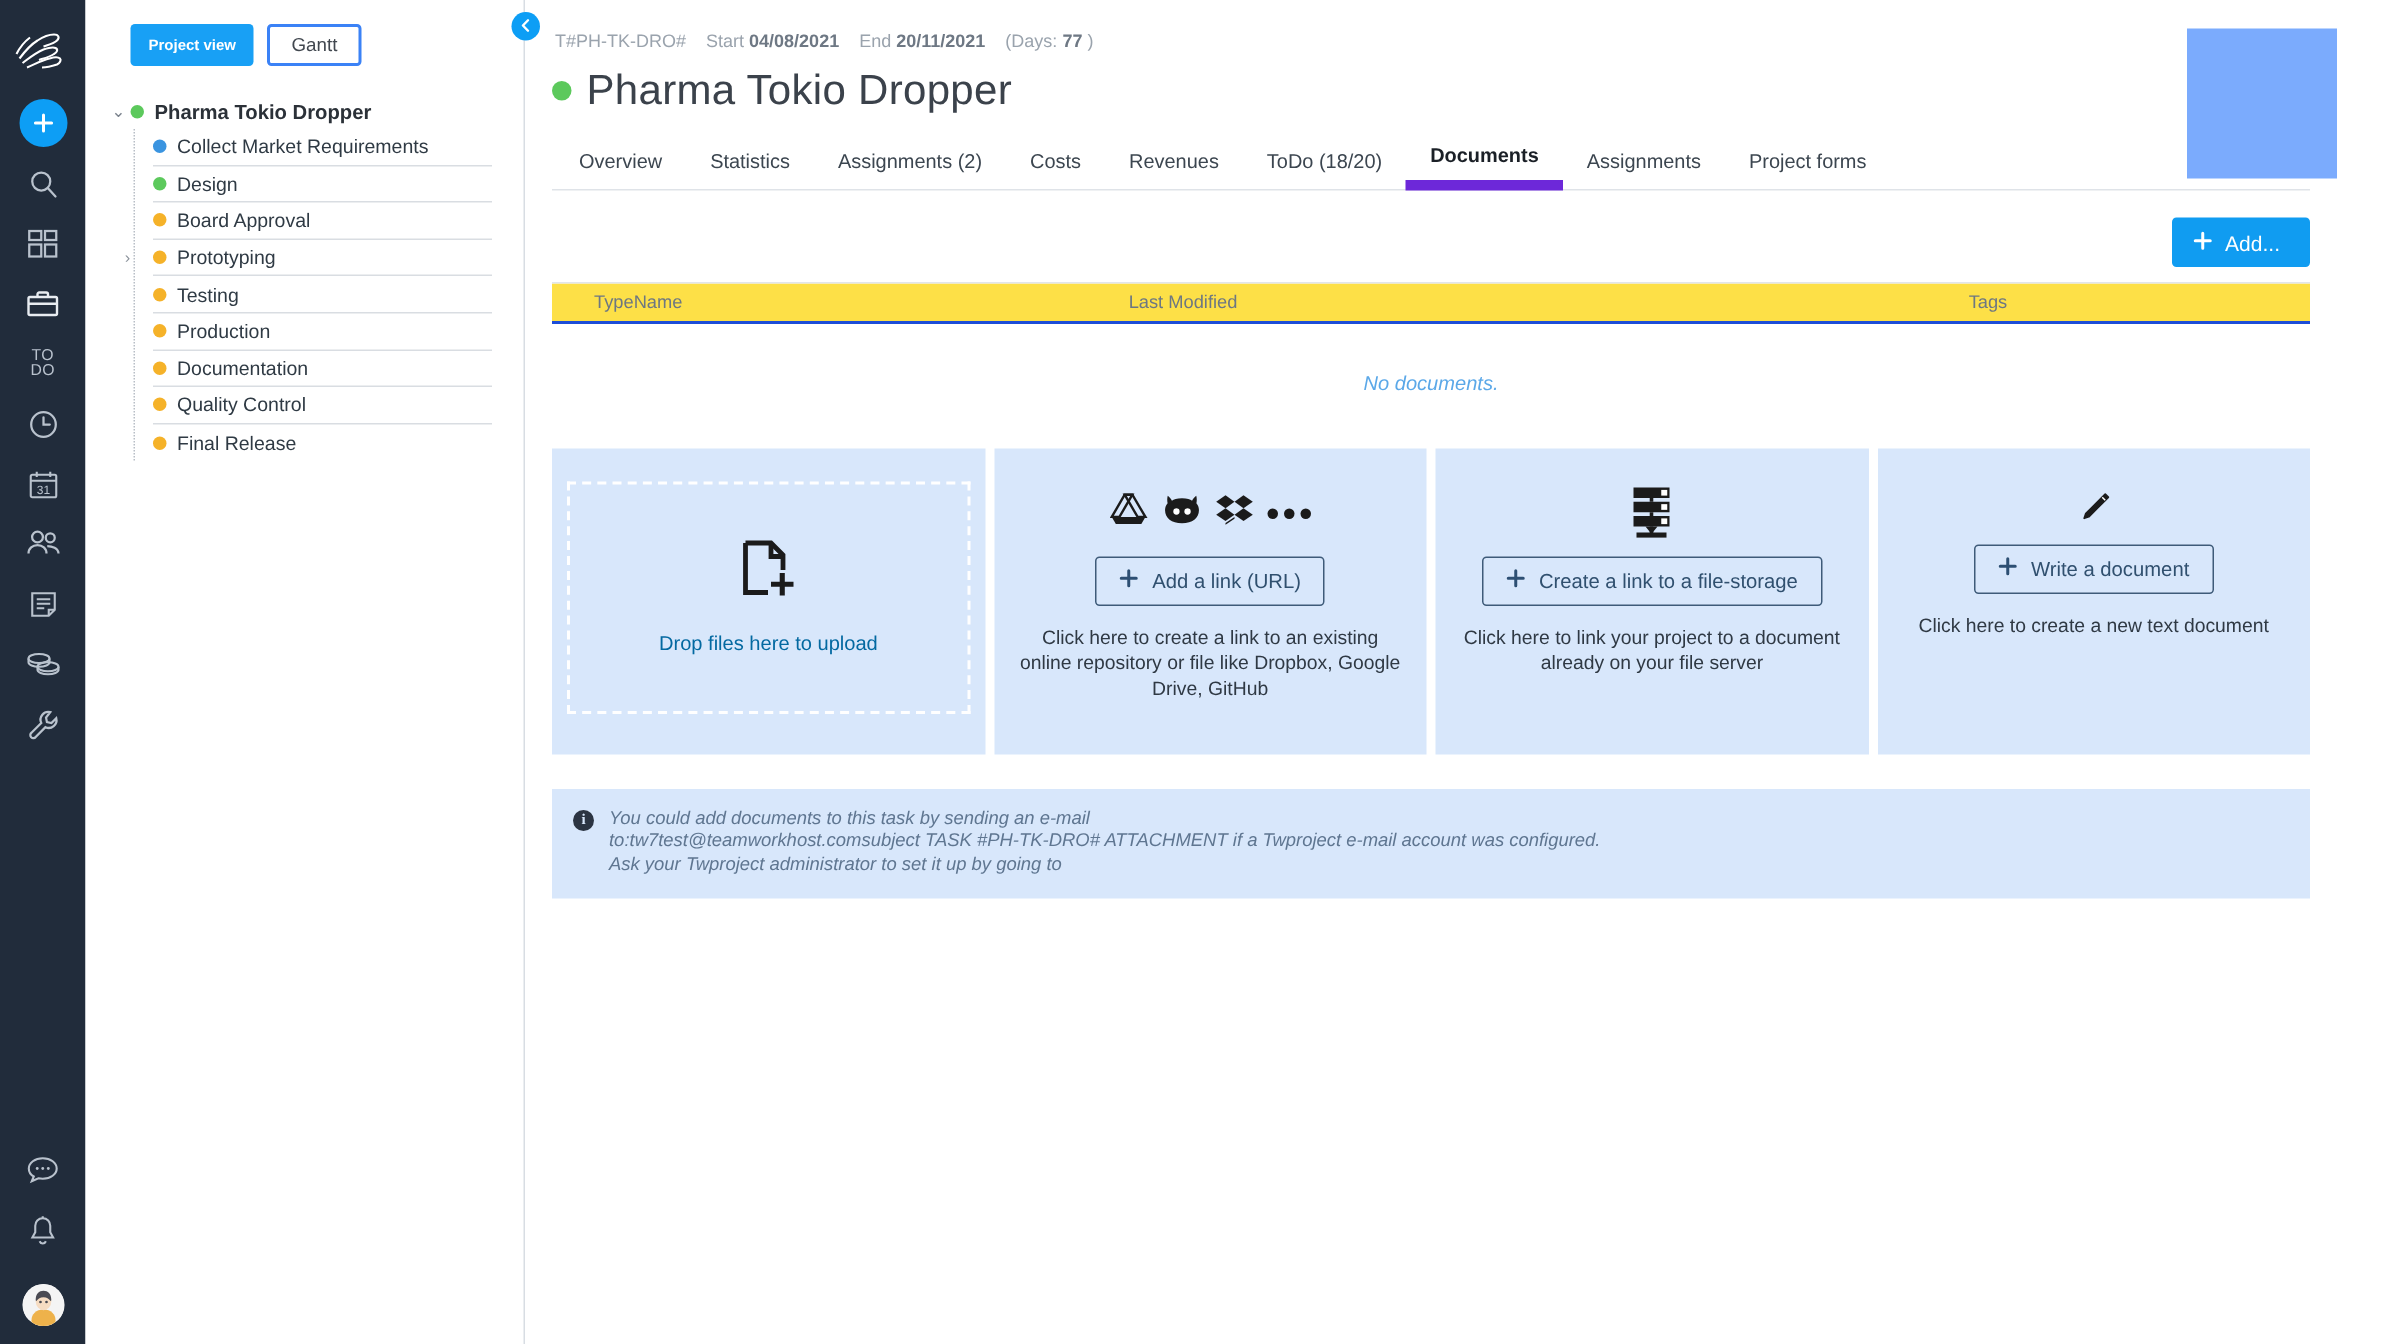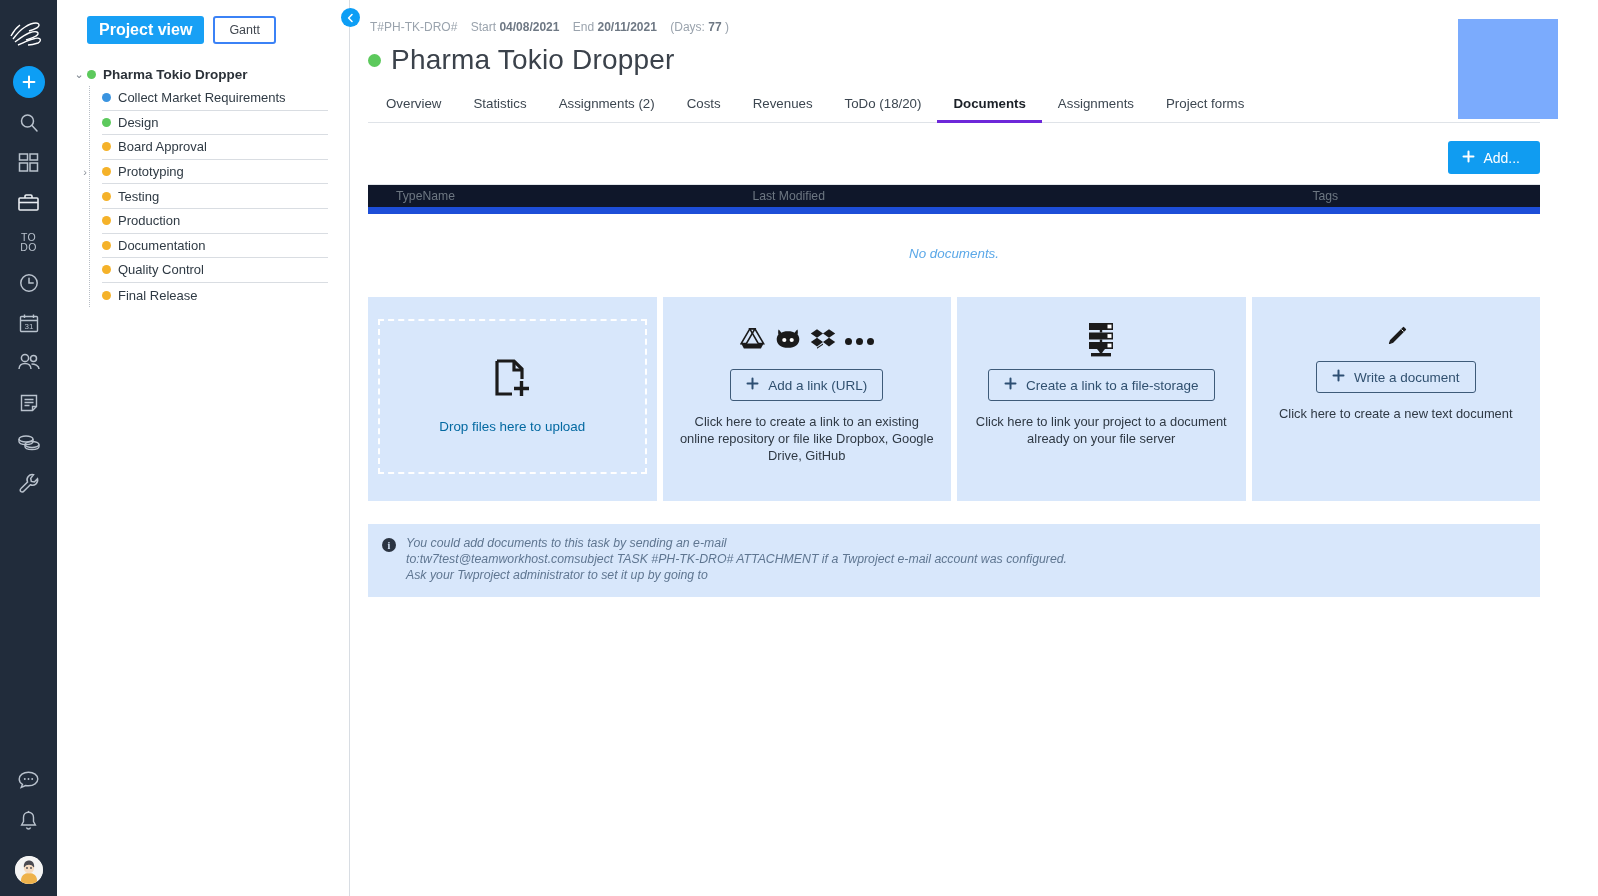--- a/index.html
+++ b/index.html
@@ -51,21 +51,21 @@
 
   
   .tree-pane {
     width: 293px; flex: 0 0 293px; height: 896px;
     background: #ffffff; border-right: 1px solid #d8dde3;
     padding: 16px 0 0 0; position: relative;
   }
   .viewbtns { display: flex; gap: 9px; padding: 0 0 0 30px; margin-bottom: 18px; }
   .btn-projectview {
     background: #18a0f5; color: #fff; border: none;
-    font-size: 16px; font-weight: bold; font-family: "Liberation Sans", sans-serif;
+    font-size: 10px; font-weight: bold; font-family: "Liberation Sans", sans-serif;
     padding: 5px 12px; border-radius: 3px; cursor: pointer;
   }
   .btn-gantt {
     background: #fff; color: #41474f; border: 2px solid #3b82f6;
     font-size: 12.5px; font-family: "Liberation Sans", sans-serif;
     padding: 5px 14px; border-radius: 3px; cursor: pointer;
   }
   .tree { padding-left: 14px; }
   .tree-root { display: flex; align-items: center; gap: 0; height: 24px; cursor: pointer; }
   .caret {
@@ -116,32 +116,32 @@
 
   .tabs {
     display: flex; align-items: flex-end; gap: 0;
     border-bottom: 1px solid #dfe3e8; margin-top: 14px; padding-left: 2px;
   }
   .tab {
     font-size: 13.3px; color: #3c4650; padding: 6px 16px 9px 16px;
     cursor: pointer; border-bottom: 3px solid transparent; margin-bottom: -1px;
     white-space: nowrap;
   }
-  .tab.active { font-weight: bold; color: #1b2027; border-bottom: 3px solid #6d28d9; }
+  .tab.active { font-weight: bold; color: #1b2027; border-bottom: 7px solid #6d28d9; }
 
   .addbar { display: flex; justify-content: flex-end; padding: 18px 0 10px 0; }
   .btn-add {
     background: #109cf1; color: #fff; border: none; border-radius: 3px;
     font-size: 14px; padding: 8px 20px 8px 14px; cursor: pointer;
     display: flex; align-items: center; gap: 8px; font-family: "Liberation Sans", sans-serif;
   }
   .btn-add .plus { font-size: 17px; font-weight: 300; line-height: 1; }
 
   .doc-table { width: 100%; border-collapse: collapse; }
-  .doc-thead-row { background: #0f172a; border-top: 1px solid #e2e6ea; border-bottom: 7px solid #1d4ed8; height: 26px; }
+  .doc-thead-row { background: #fde047; border-top: 1px solid #e2e6ea; border-bottom: 2px solid #1d4ed8; height: 26px; }
   .doc-thead-row th {
     font-size: 12.2px; color: #6d7782; font-weight: normal; text-align: left; padding: 4px 0;
   }
   .th-type { padding-left: 28px !important; width: 34px; }
   .th-name { width: 330px; }
   .th-mod  { width: 560px; }
   .th-tags { }
   .empty-msg {
     text-align: center; font-size: 13.4px; color: #5ba8e8; font-style: italic;
     padding: 32px 0 8px 0;

